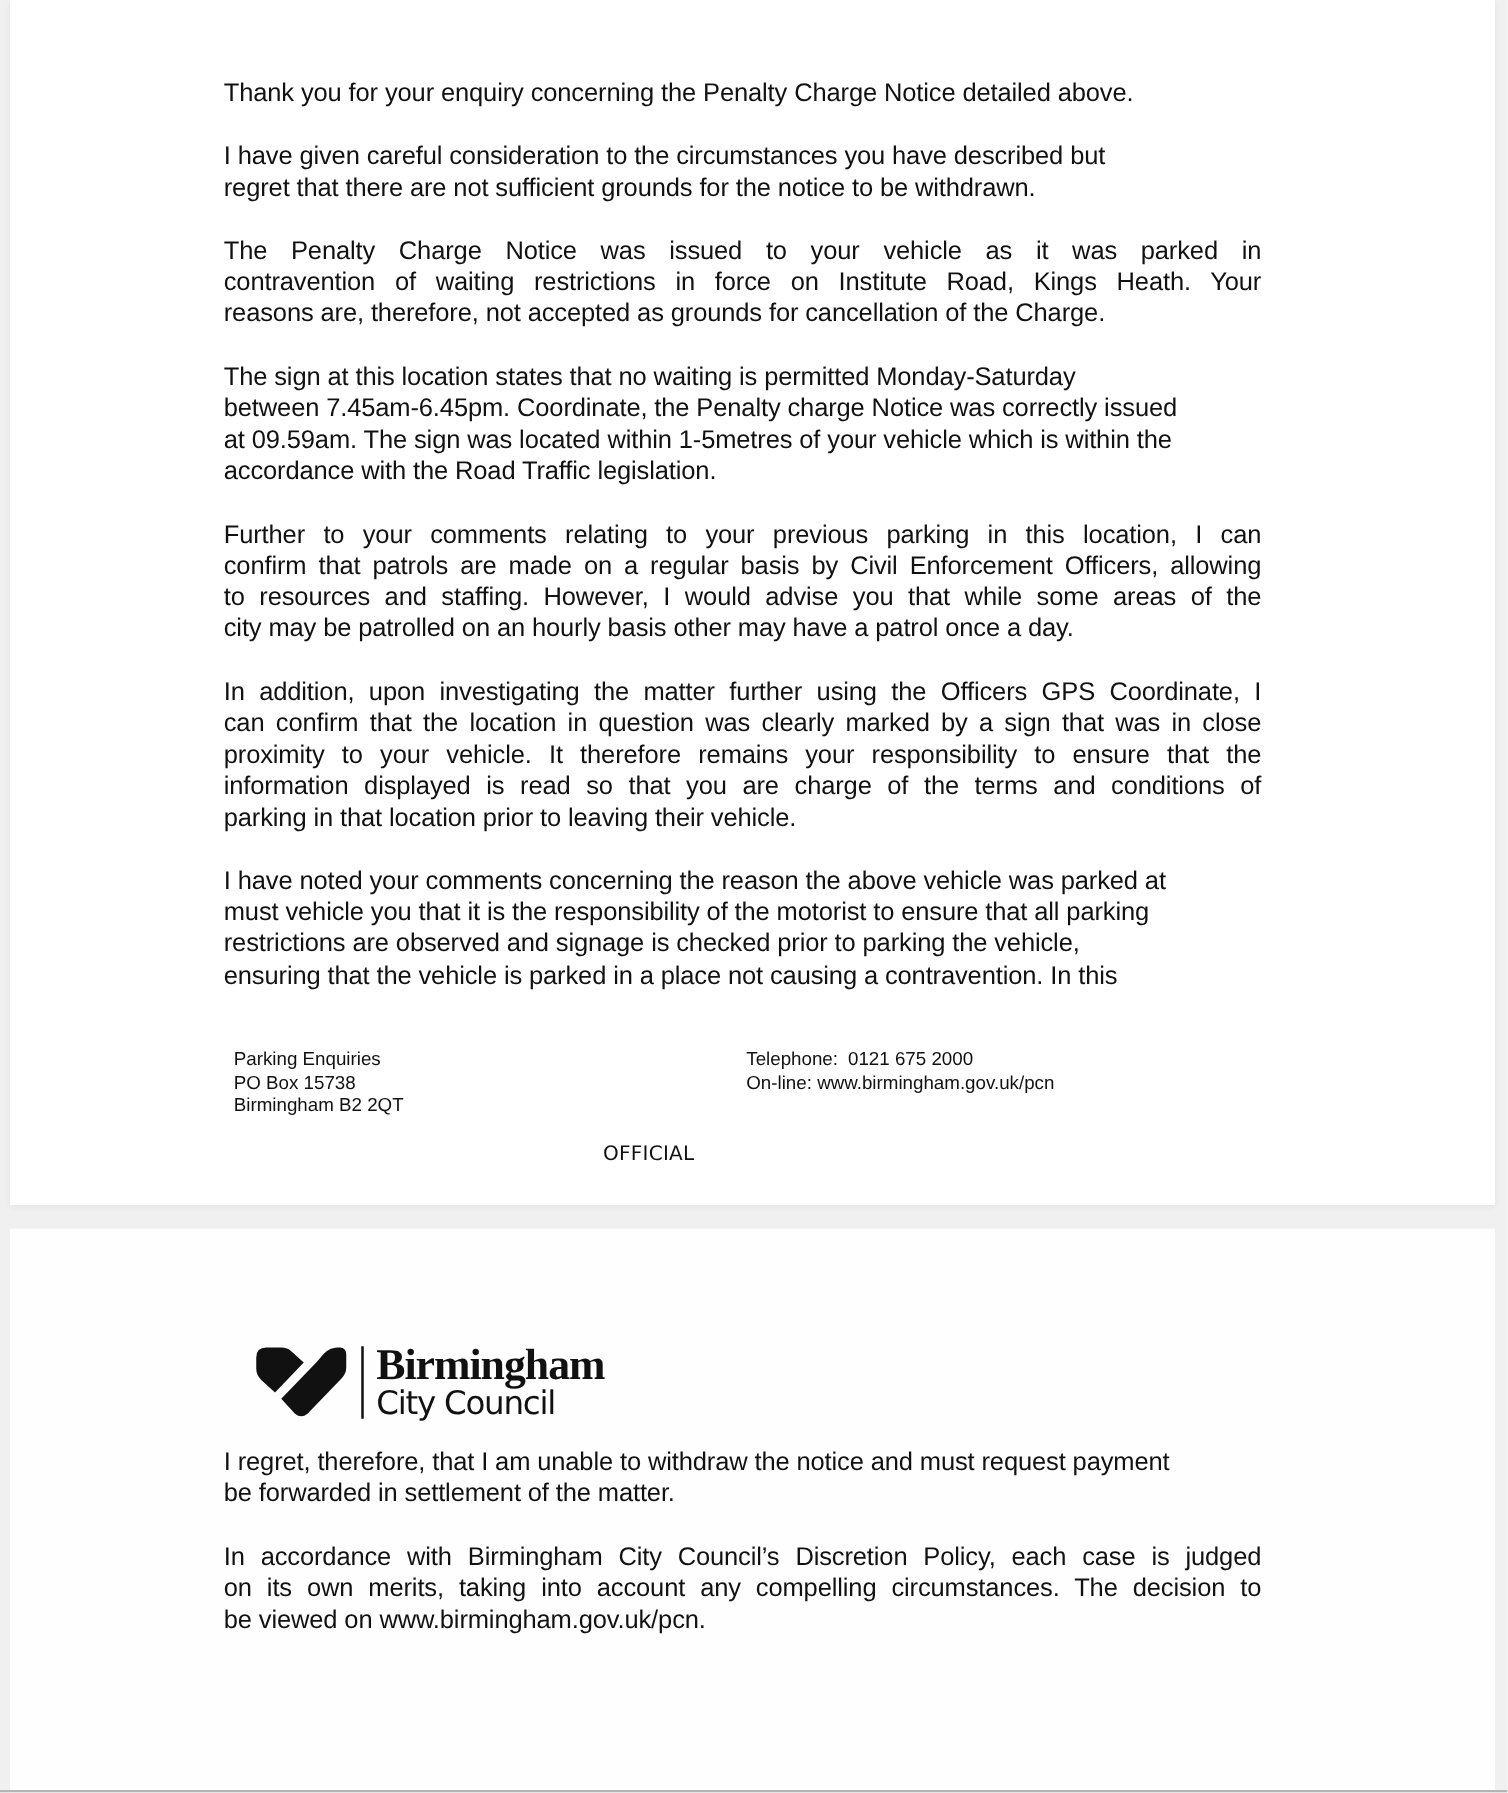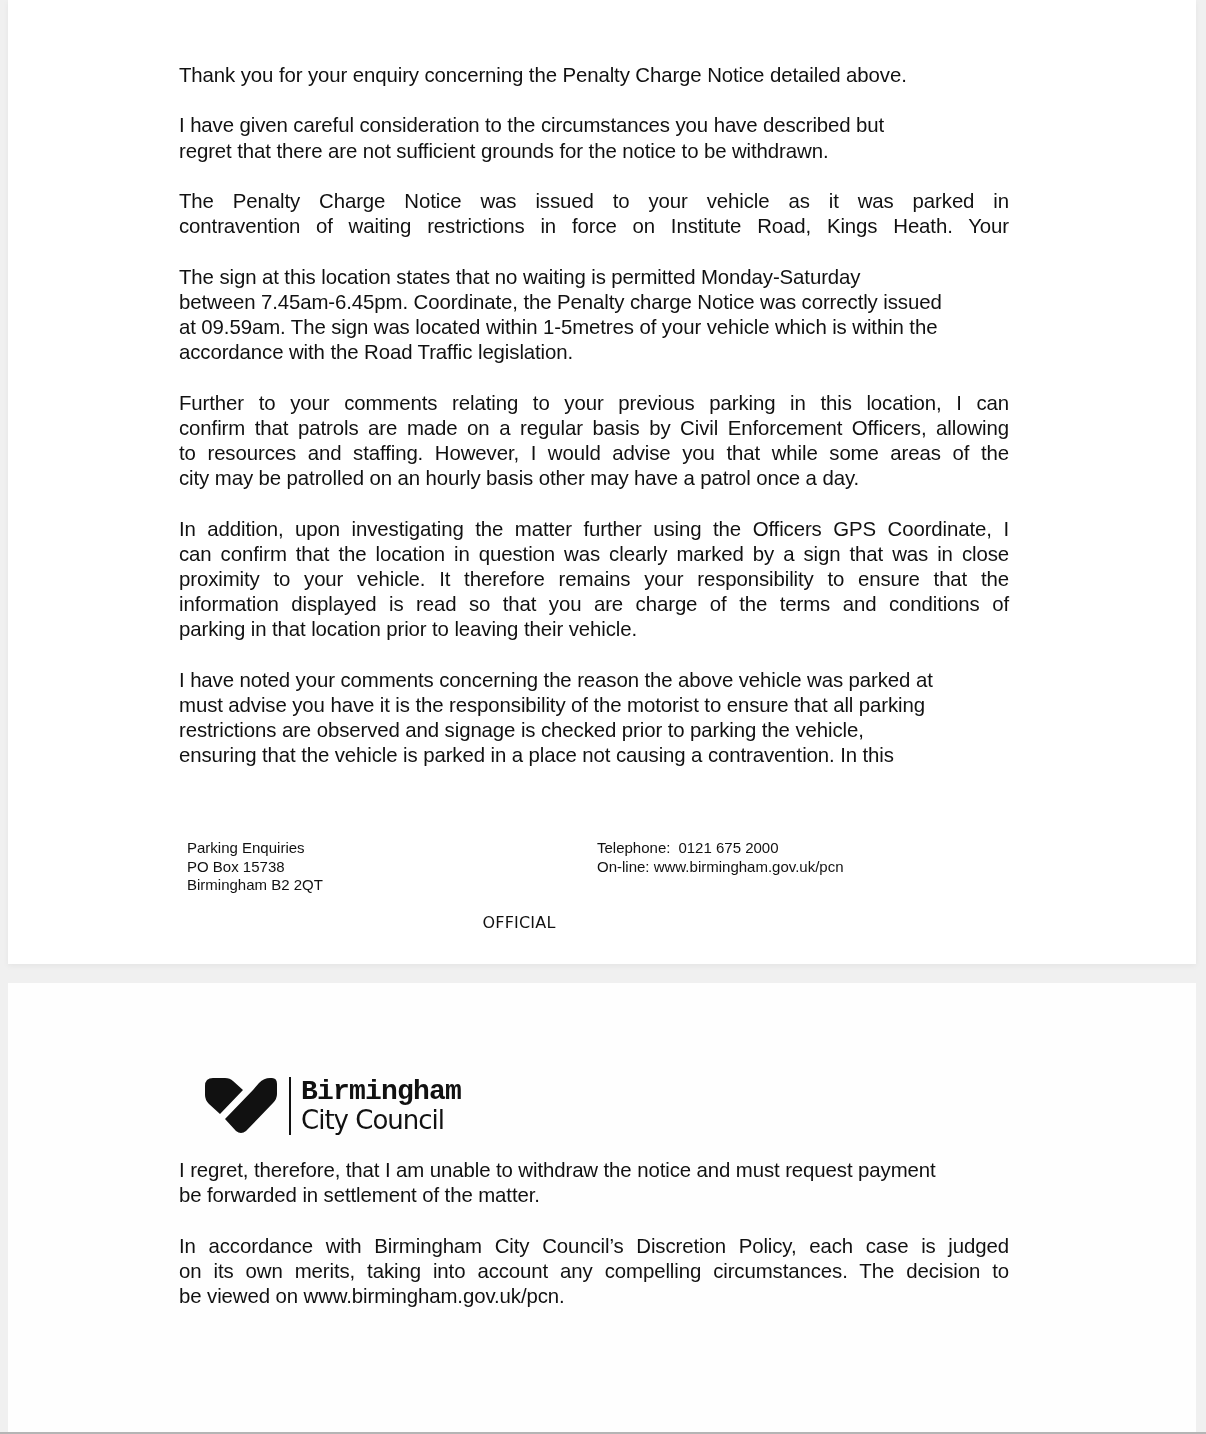--- a/index.html
+++ b/index.html
@@ -97,23 +97,23 @@
     margin-left: 10px;
     margin-right: 10px;
   }
   .logo-text {
     display: flex;
     flex-direction: column;
     line-height: 1;
     color: #111;
   }
   .logo-line1 {
-    font-family: Liberation Mono, monospace;
+    font-family: Liberation Serif, serif;
     font-weight: bold;
-    font-size: 28px;
+    font-size: 35px;
     letter-spacing: -0.8px;
     margin-top: -2px;
   }
   .logo-line2 {
     font-family: "DejaVu Sans", sans-serif;
     font-size: 26px;
     letter-spacing: -1px;
     margin-top: 1px;
   }
 </style>
@@ -126,20 +126,21 @@
   <p class="para">
     <span class="line">Thank you for your enquiry concerning the Penalty Charge Notice detailed above.</span>
   </p>
   <p class="para">
     <span class="line">I have given careful consideration to the circumstances you have described but</span>
     <span class="line">regret that there are not sufficient grounds for the notice to be withdrawn.</span>
   </p>
   <p class="para">
     <span class="jline">The Penalty Charge Notice was issued to your vehicle as it was parked in</span>
     <span class="jline">contravention of waiting restrictions in force on Institute Road, Kings Heath. Your</span>
+    <span class="lastline">reasons are, therefore, not accepted as grounds for cancellation of the Charge.</span>
   </p>
   <p class="para">
     <span class="line">The sign at this location states that no waiting is permitted Monday-Saturday</span>
     <span class="line">between 7.45am-6.45pm. Coordinate, the Penalty charge Notice was correctly issued</span>
     <span class="line">at 09.59am. The sign was located within 1-5metres of your vehicle which is within the</span>
     <span class="line">accordance with the Road Traffic legislation.</span>
   </p>
   <p class="para">
     <span class="jline">Further to your comments relating to your previous parking in this location, I can</span>
     <span class="jline">confirm that patrols are made on a regular basis by Civil Enforcement Officers, allowing</span>
@@ -148,21 +149,21 @@
   </p>
   <p class="para">
     <span class="jline">In addition, upon investigating the matter further using the Officers GPS Coordinate, I</span>
     <span class="jline">can confirm that the location in question was clearly marked by a sign that was in close</span>
     <span class="jline">proximity to your vehicle. It therefore remains your responsibility to ensure that the</span>
     <span class="jline">information displayed is read so that you are charge of the terms and conditions of</span>
     <span class="lastline">parking in that location prior to leaving their vehicle.</span>
   </p>
   <p class="para">
     <span class="line">I have noted your comments concerning the reason the above vehicle was parked at</span>
-    <span class="line">must advise you have it is the responsibility of the motorist to ensure that all parking</span>
+    <span class="line">must vehicle you that it is the responsibility of the motorist to ensure that all parking</span>
     <span class="line">restrictions are observed and signage is checked prior to parking the vehicle,</span>
     <span class="line">ensuring that the vehicle is parked in a place not causing a contravention. In this</span>
   </p>
 </div>
 
 <div class="footer-address">
   <div>Parking Enquiries</div>
   <div>PO Box 15738</div>
   <div>Birmingham B2 2QT</div>
 </div>

